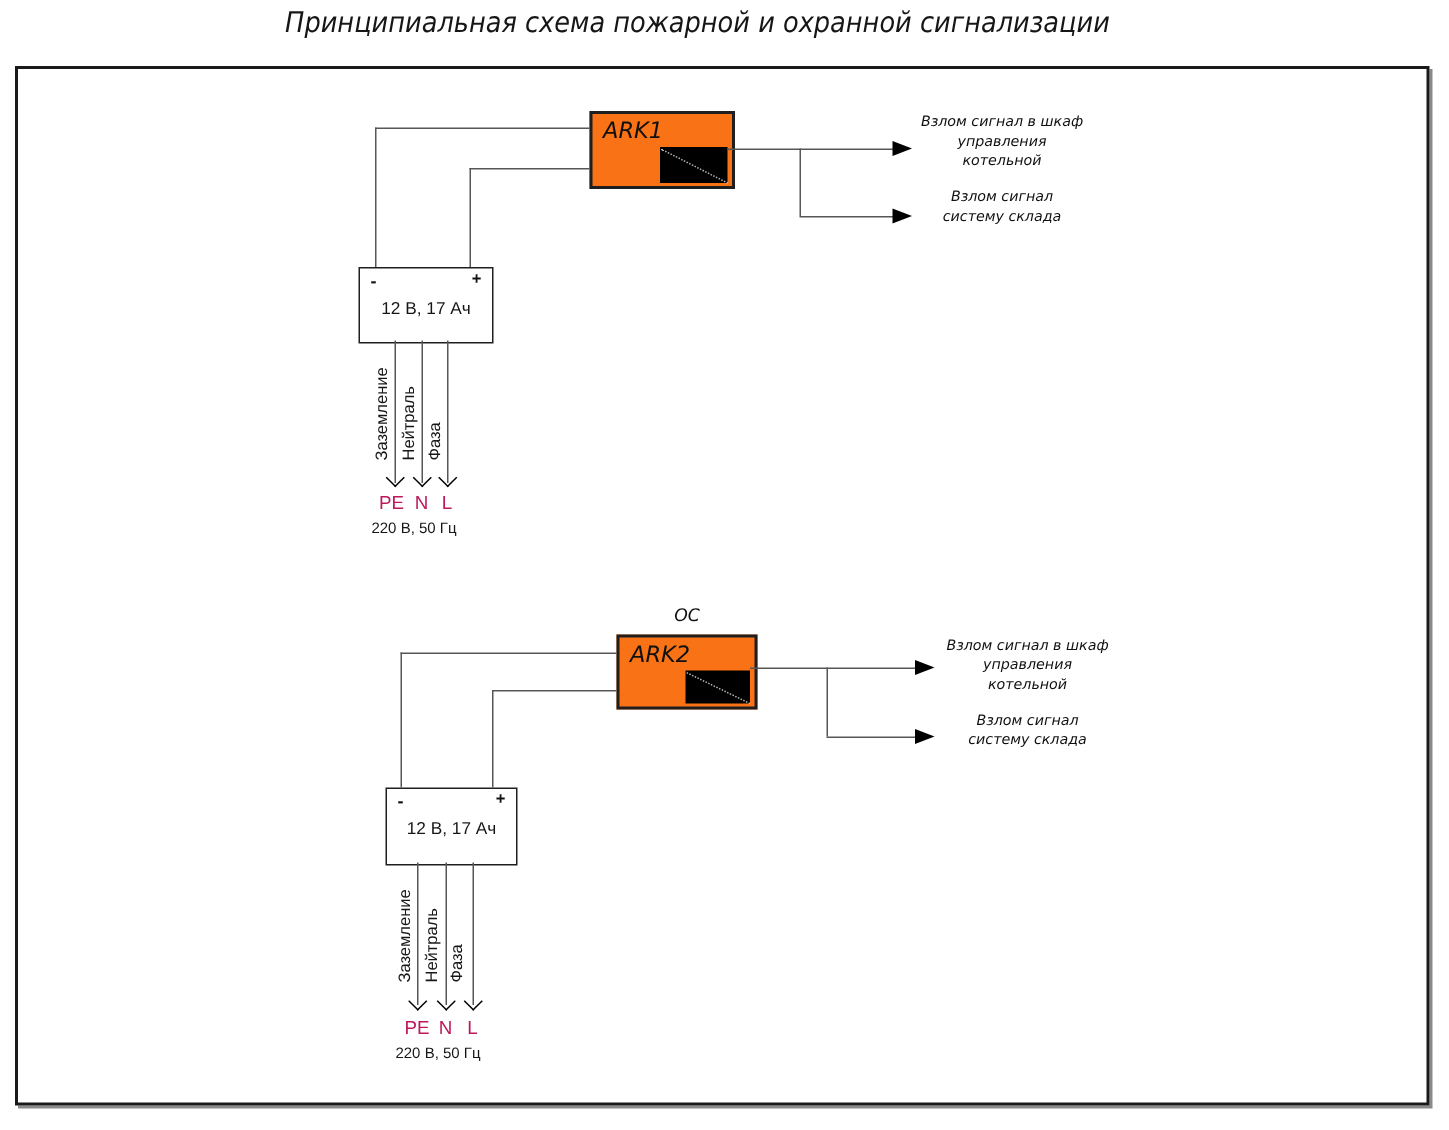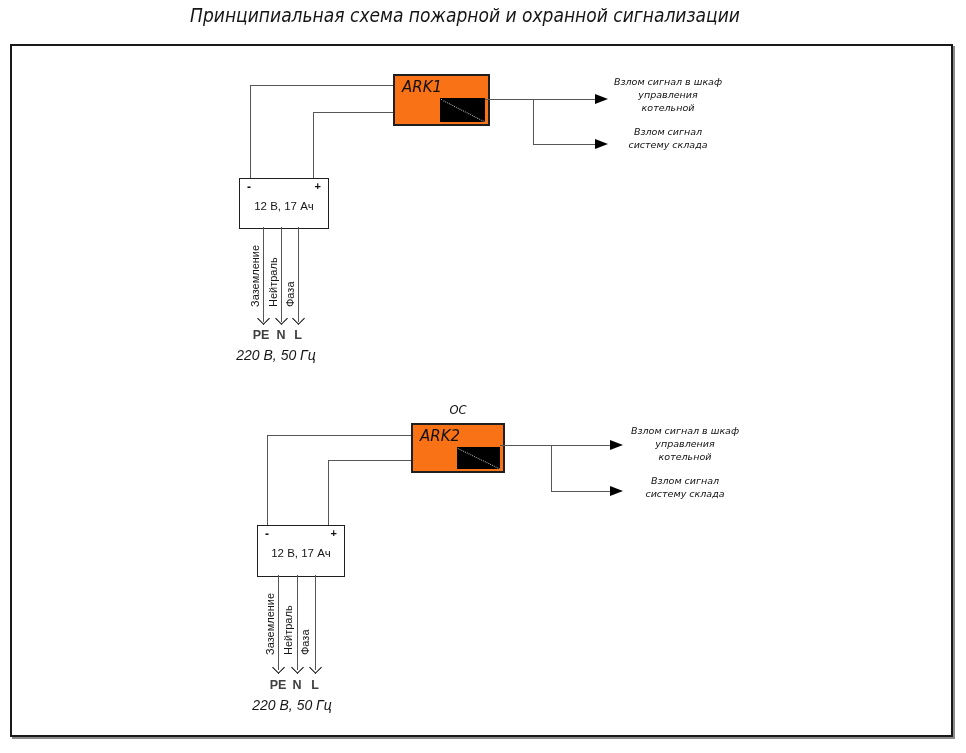--- a/index.html
+++ b/index.html
@@ -32,22 +32,22 @@
   .batt-cap{position:absolute;left:0;top:21px;width:100%;text-align:center;font-size:11.5px;color:#161616;}
 
   .arrow-right{position:absolute;width:0;height:0;border-left:13px solid #000;
                border-top:5px solid transparent;border-bottom:5px solid transparent;}
   .chevron-down{position:absolute;width:8px;height:8px;border-right:1.7px solid #000;
                 border-bottom:1.7px solid #000;transform:rotate(45deg);}
 
   .vlabel{position:absolute;transform:rotate(-90deg);transform-origin:left bottom;
           white-space:nowrap;font-size:11px;line-height:12px;height:12px;color:#161616;}
 
-  .terminal{position:absolute;transform:translateX(-50%);font-size:12.5px;color:#404040;font-weight:bold;}
-  .rating{position:absolute;width:120px;text-align:center;font-size:14px;color:#161616;font-style:italic;}
+  .terminal{position:absolute;transform:translateX(-50%);font-size:12.5px;color:#be185d;}
+  .rating{position:absolute;width:120px;text-align:center;font-size:10px;color:#161616;}
 
   .sig-block{position:absolute;width:140px;text-align:center;font-style:italic;
              font-size:9.5px;line-height:13px;font-family:"DejaVu Sans",sans-serif;color:#101010;}
 </style>
 </head>
 <body>
 
 <div id="page">
 
   <div class="title">Принципиальная схема пожарной и охранной сигнализации</div>

